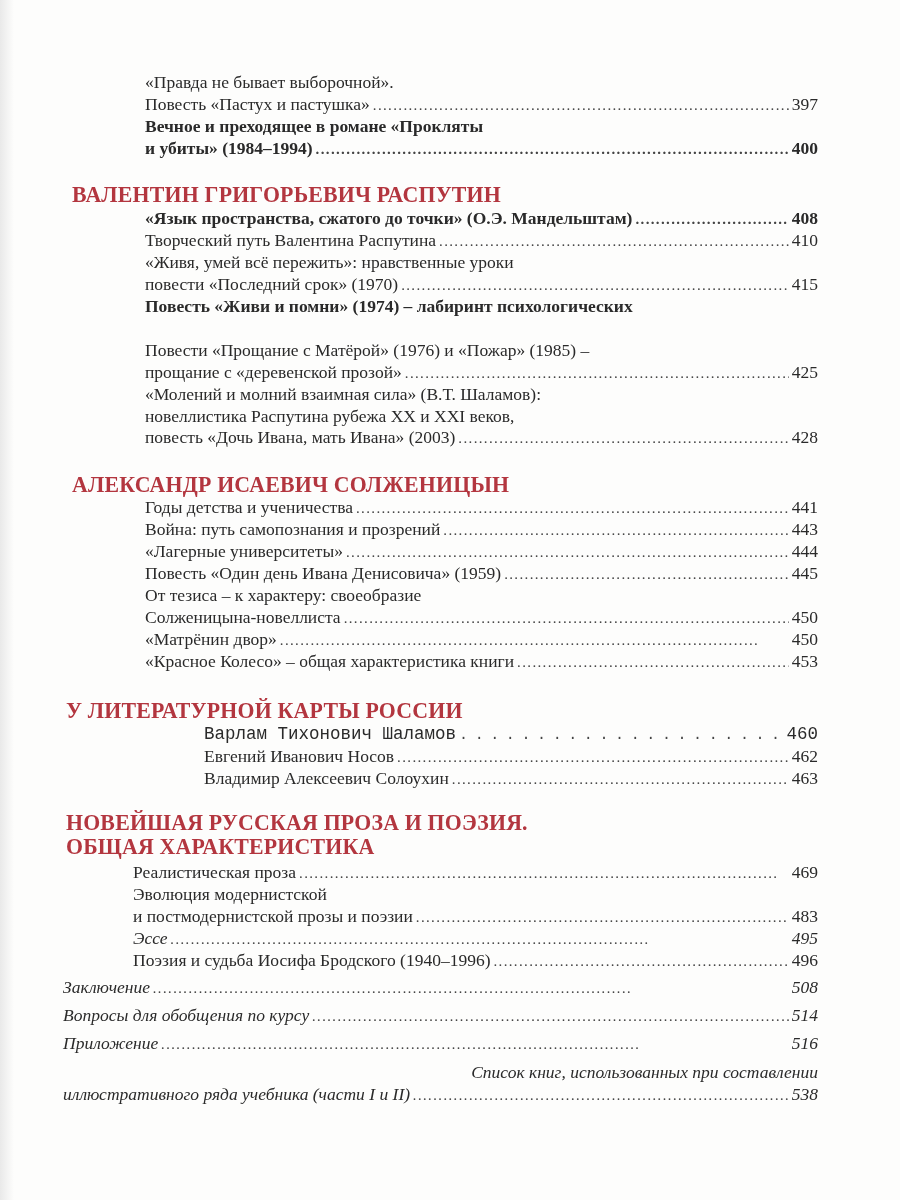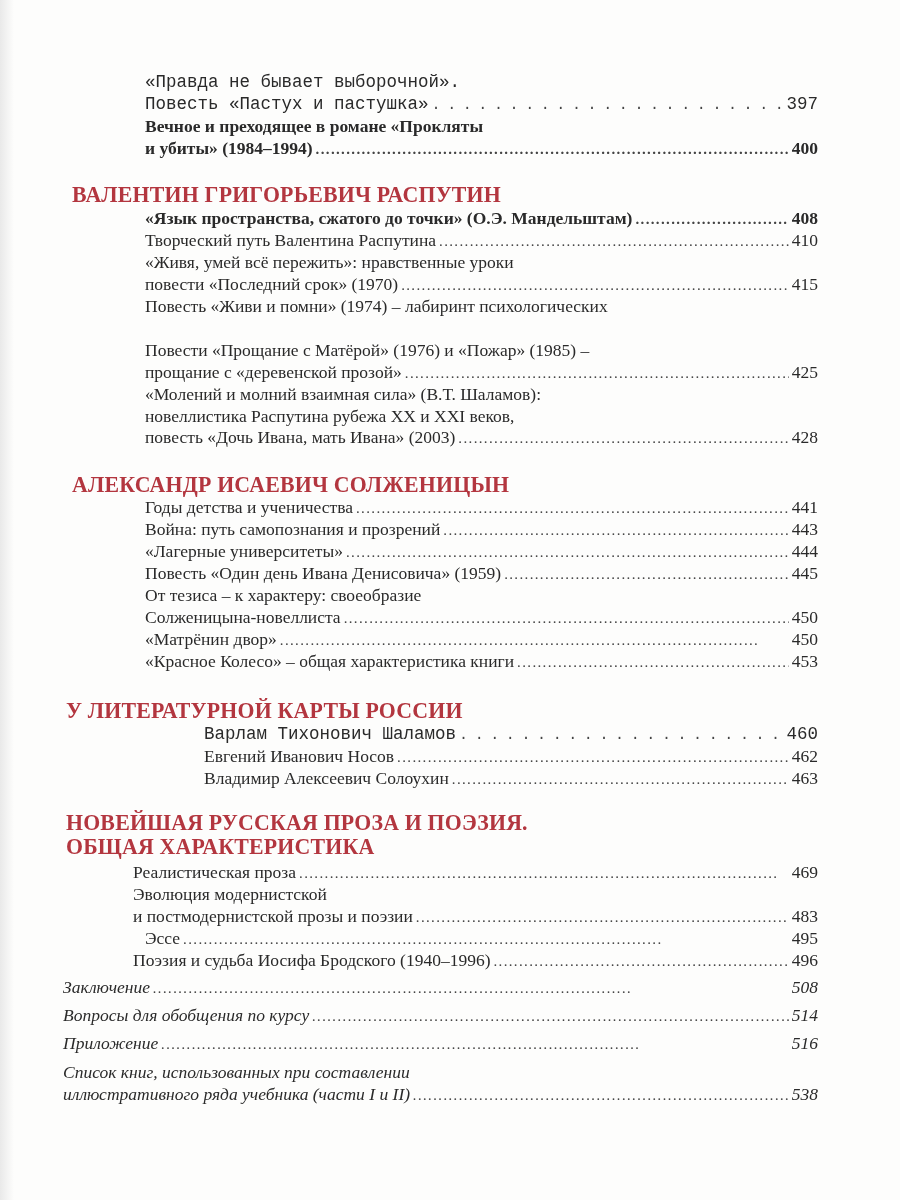--- a/index.html
+++ b/index.html
@@ -47,21 +47,21 @@
   .entry.italic { font-style: italic; }
   .entry.italic .line, .entry.italic .last { }
 </style>
 </head>
 <body>
 
 <div class="page-shadow"></div>
 
 <div class="toc">
 
-  <div class="entry" style="left:145px; top:72px;font-family:Liberation Mono, monospace;">
+  <div class="entry" style="left:145px; top:72px;">
     <span class="line">«Правда не бывает выборочной».</span>
     <span class="last">
         <span class="txt">Повесть «Пастух и пастушка»</span>
         <span class="dots"></span>
         <span class="pg">397</span>
       </span>
   </div>
   <div class="entry" style="left:145px; top:116px;font-weight:bold;">
     <span class="line">Вечное и преходящее в романе «Прокляты</span>
     <span class="last">
@@ -89,21 +89,21 @@
       </span>
   </div>
   <div class="entry" style="left:145px; top:252px;">
     <span class="line">«Живя, умей всё пережить»: нравственные уроки</span>
     <span class="last">
         <span class="txt">повести «Последний срок» (1970)</span>
         <span class="dots"></span>
         <span class="pg">415</span>
       </span>
   </div>
-  <div class="entry" style="left:145px; top:296px;">
+  <div class="entry" style="left:145px; top:296px;font-weight:bold;">
     <span class="line">Повесть «Живи и помни» (1974) – лабиринт психологических</span>
   </div>
   <div class="entry" style="left:145px; top:340px;">
     <span class="line">Повести «Прощание с Матёрой» (1976) и «Пожар» (1985) –</span>
     <span class="last">
         <span class="txt">прощание с «деревенской прозой»</span>
         <span class="dots"></span>
         <span class="pg">425</span>
       </span>
   </div>
@@ -208,21 +208,21 @@
       </span>
   </div>
   <div class="entry" style="left:133px; top:884px;">
     <span class="line">Эволюция модернистской</span>
     <span class="last">
         <span class="txt">и постмодернистской прозы и поэзии</span>
         <span class="dots"></span>
         <span class="pg">483</span>
       </span>
   </div>
-  <div class="entry" style="left:145px; top:928px;">
+  <div class="entry" style="left:133px; top:928px;font-style:italic;">
     <span class="last">
         <span class="txt">Эссе</span>
         <span class="dots"></span>
         <span class="pg">495</span>
       </span>
   </div>
   <div class="entry" style="left:133px; top:950px;">
     <span class="last">
         <span class="txt">Поэзия и судьба Иосифа Бродского (1940–1996)</span>
         <span class="dots"></span>
@@ -244,21 +244,21 @@
         <span class="pg">514</span>
       </span>
   </div>
   <div class="entry italic" style="left:63px; top:1033px;">
     <span class="last">
         <span class="txt">Приложение</span>
         <span class="dots"></span>
         <span class="pg">516</span>
       </span>
   </div>
-  <div class="entry italic" style="left:63px; top:1062px;">
+  <div class="entry italic" style="left:63px; top:1062px;text-align:right;">
     <span class="line">Список книг, использованных при составлении</span>
     <span class="last">
         <span class="txt">иллюстративного ряда учебника (части I и II)</span>
         <span class="dots"></span>
         <span class="pg">538</span>
       </span>
   </div>
 
 </div>
 

